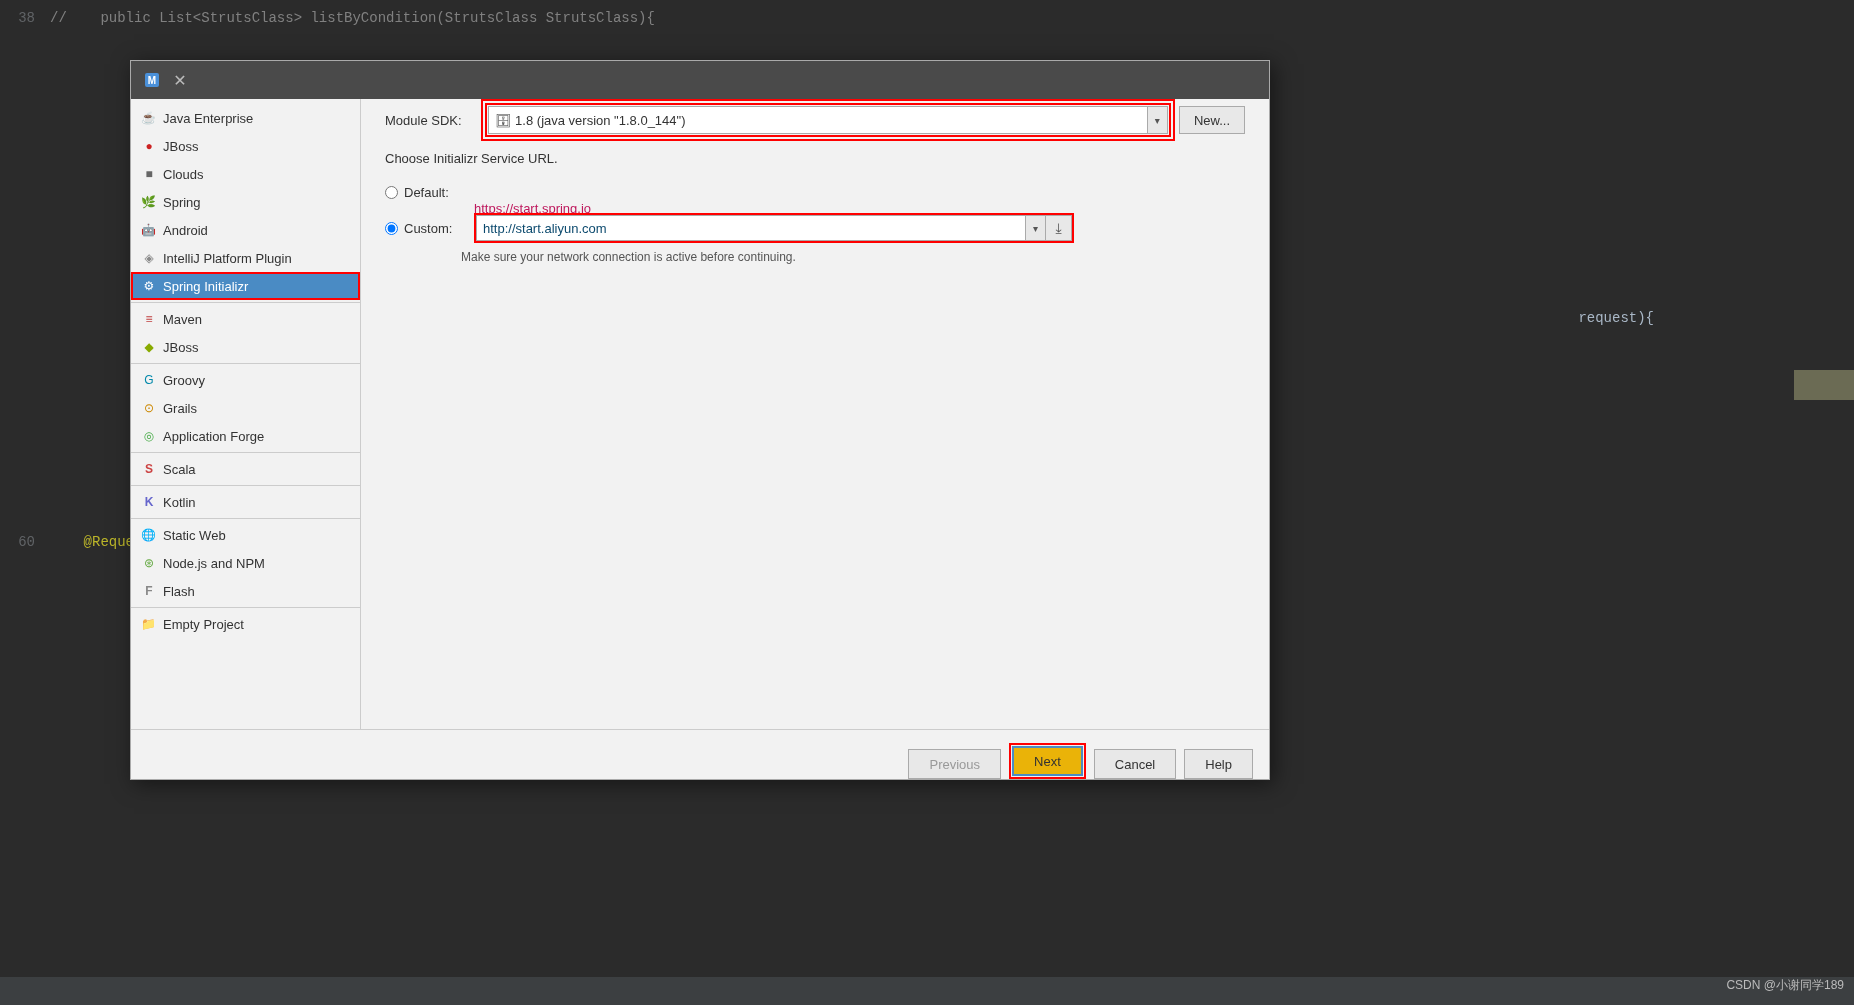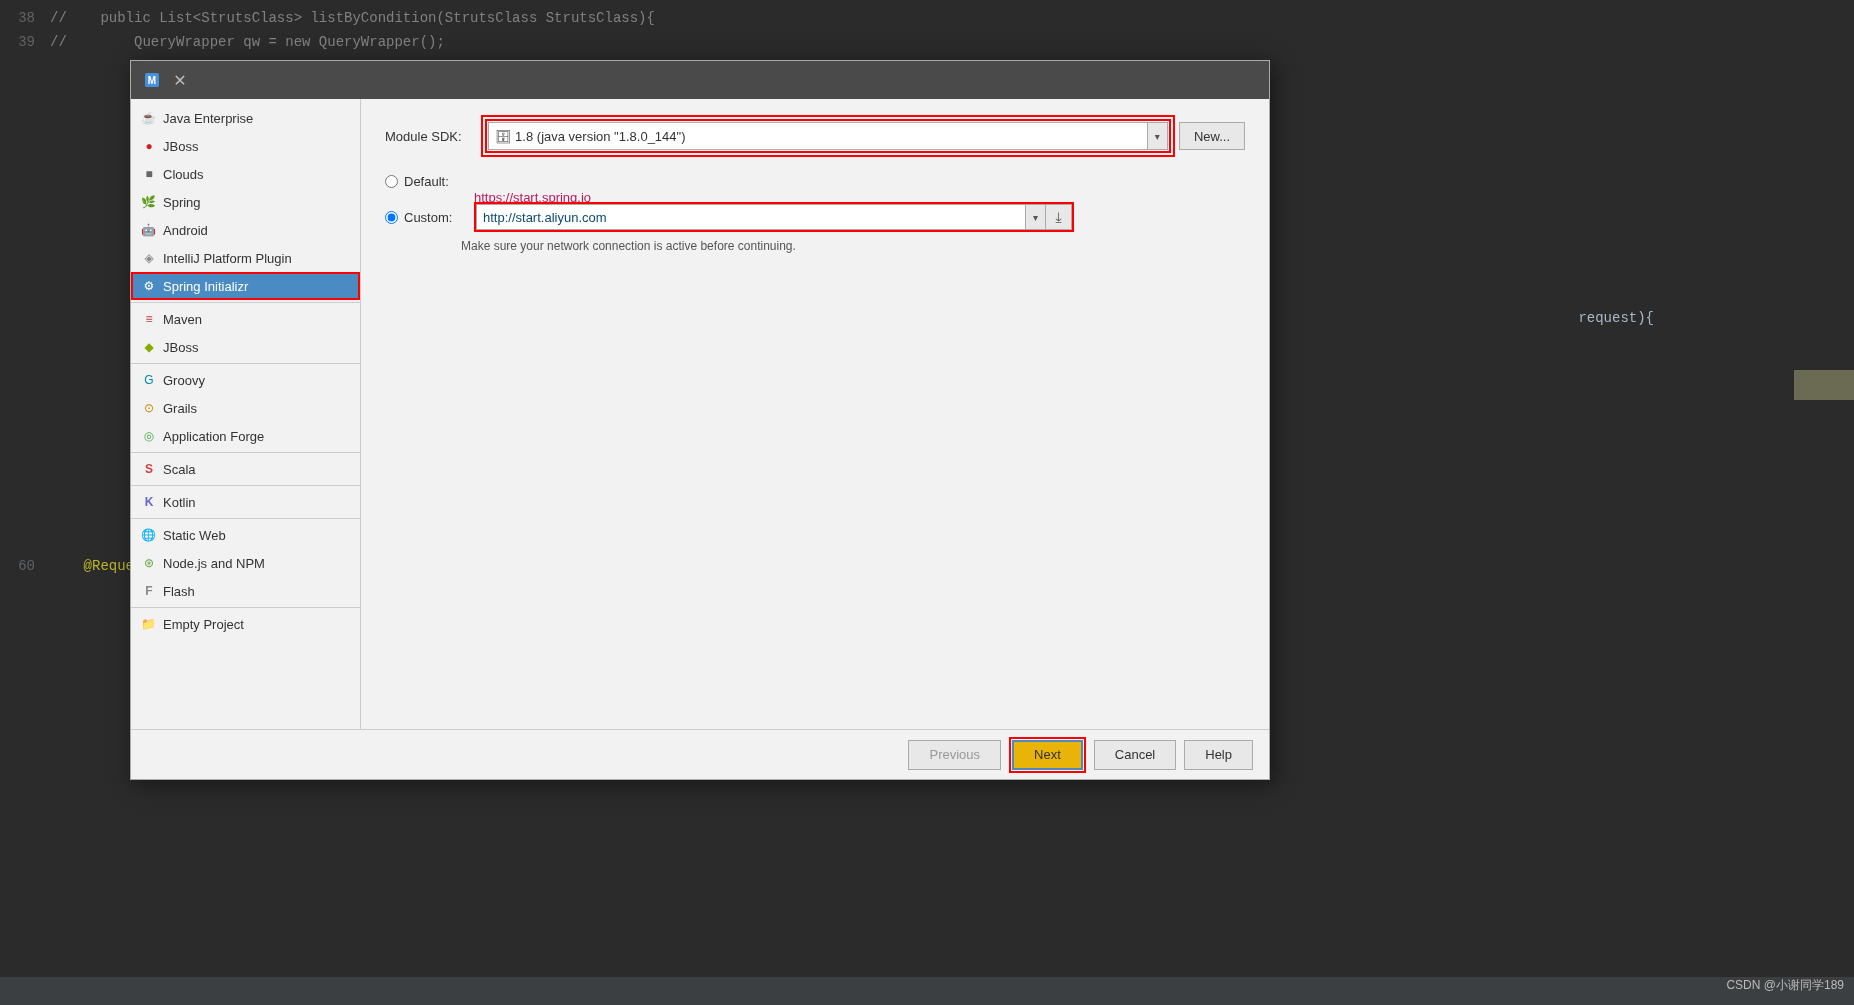--- a/index.html
+++ b/index.html
@@ -158,21 +158,21 @@
       display: flex;
       align-items: center;
       justify-content: center;
       font-size: 12px;
       flex-shrink: 0;
     }
 
     
     .main-content {
       flex: 1;
-      padding: 20px 24px;
+      padding: 4px 24px;
       background: #f2f2f2;
       overflow: auto;
     }
 
     .form-row {
       display: flex;
       align-items: center;
       margin-bottom: 14px;
     }
     .form-label {
@@ -291,21 +291,21 @@
       color: #555;
       margin-top: 2px;
       margin-left: 76px;
     }
 
     
     .dialog-footer {
       height: 50px;
       border-top: 1px solid #ccc;
       display: flex;
-      align-items: center;
+      align-items: flex-end;
       justify-content: flex-end;
       padding: 0 16px;
       gap: 8px;
       background: #f2f2f2;
       flex-shrink: 0;
     }
     .footer-btn {
       height: 30px;
       padding: 0 20px;
       font-size: 13px;
@@ -363,24 +363,20 @@
     }
   </style>
 </head>
 <body>
 
 <div class="code-bg">
   <div class="code-line">
     <span class="line-num">38</span>
     <span class="line-content kw-comment">//&nbsp;&nbsp;&nbsp;&nbsp;public List&lt;StrutsClass&gt; listByCondition(StrutsClass StrutsClass){</span>
   </div>
-  <div class="code-line">
-    <span class="line-num">39</span>
-    <span class="line-content kw-comment">//&nbsp;&nbsp;&nbsp;&nbsp;&nbsp;&nbsp;&nbsp;&nbsp;QueryWrapper qw = new QueryWrapper();</span>
-  </div>
 
   <div style="height: 500px;"></div>
   <div class="code-line" style="margin-left: 0;">
     <span class="line-num">60</span>
     <span class="line-content">
       &nbsp;&nbsp;&nbsp;&nbsp;<span style="color:#bbb529;">@RequestMapping</span>(<span style="color:#6a8759;">"/pagelist"</span>)
     </span>
   </div>
 </div>
 
@@ -508,20 +504,21 @@
           <span class="form-label">Module SDK:</span>
           <div class="sdk-box red-box" style="display:flex; align-items:center; flex:1; max-width:760px;">
             <select class="sdk-select" style="flex:1; height:28px; border:1px solid #aaa; font-size:13px; padding:0 6px; background:white;">
               <option>🗄 1.8 (java version "1.8.0_144")</option>
             </select>
             <div class="sdk-select-arrow">▾</div>
           </div>
           <button class="new-btn">New...</button>
         </div>
 
+        <div class="service-url-label">Choose Initializr Service URL.</div>
 
         <div class="radio-row">
           <input type="radio" name="initializr-url" id="default-radio" style="">
           <label class="radio-label" for="default-radio">Default:</label>
           <a href="#" class="radio-link">https://start.spring.io</a>
         </div>
 
         <div class="radio-row">
           <input type="radio" name="initializr-url" id="custom-radio" checked="" style="">
           <label class="radio-label" for="custom-radio">Custom:</label>

